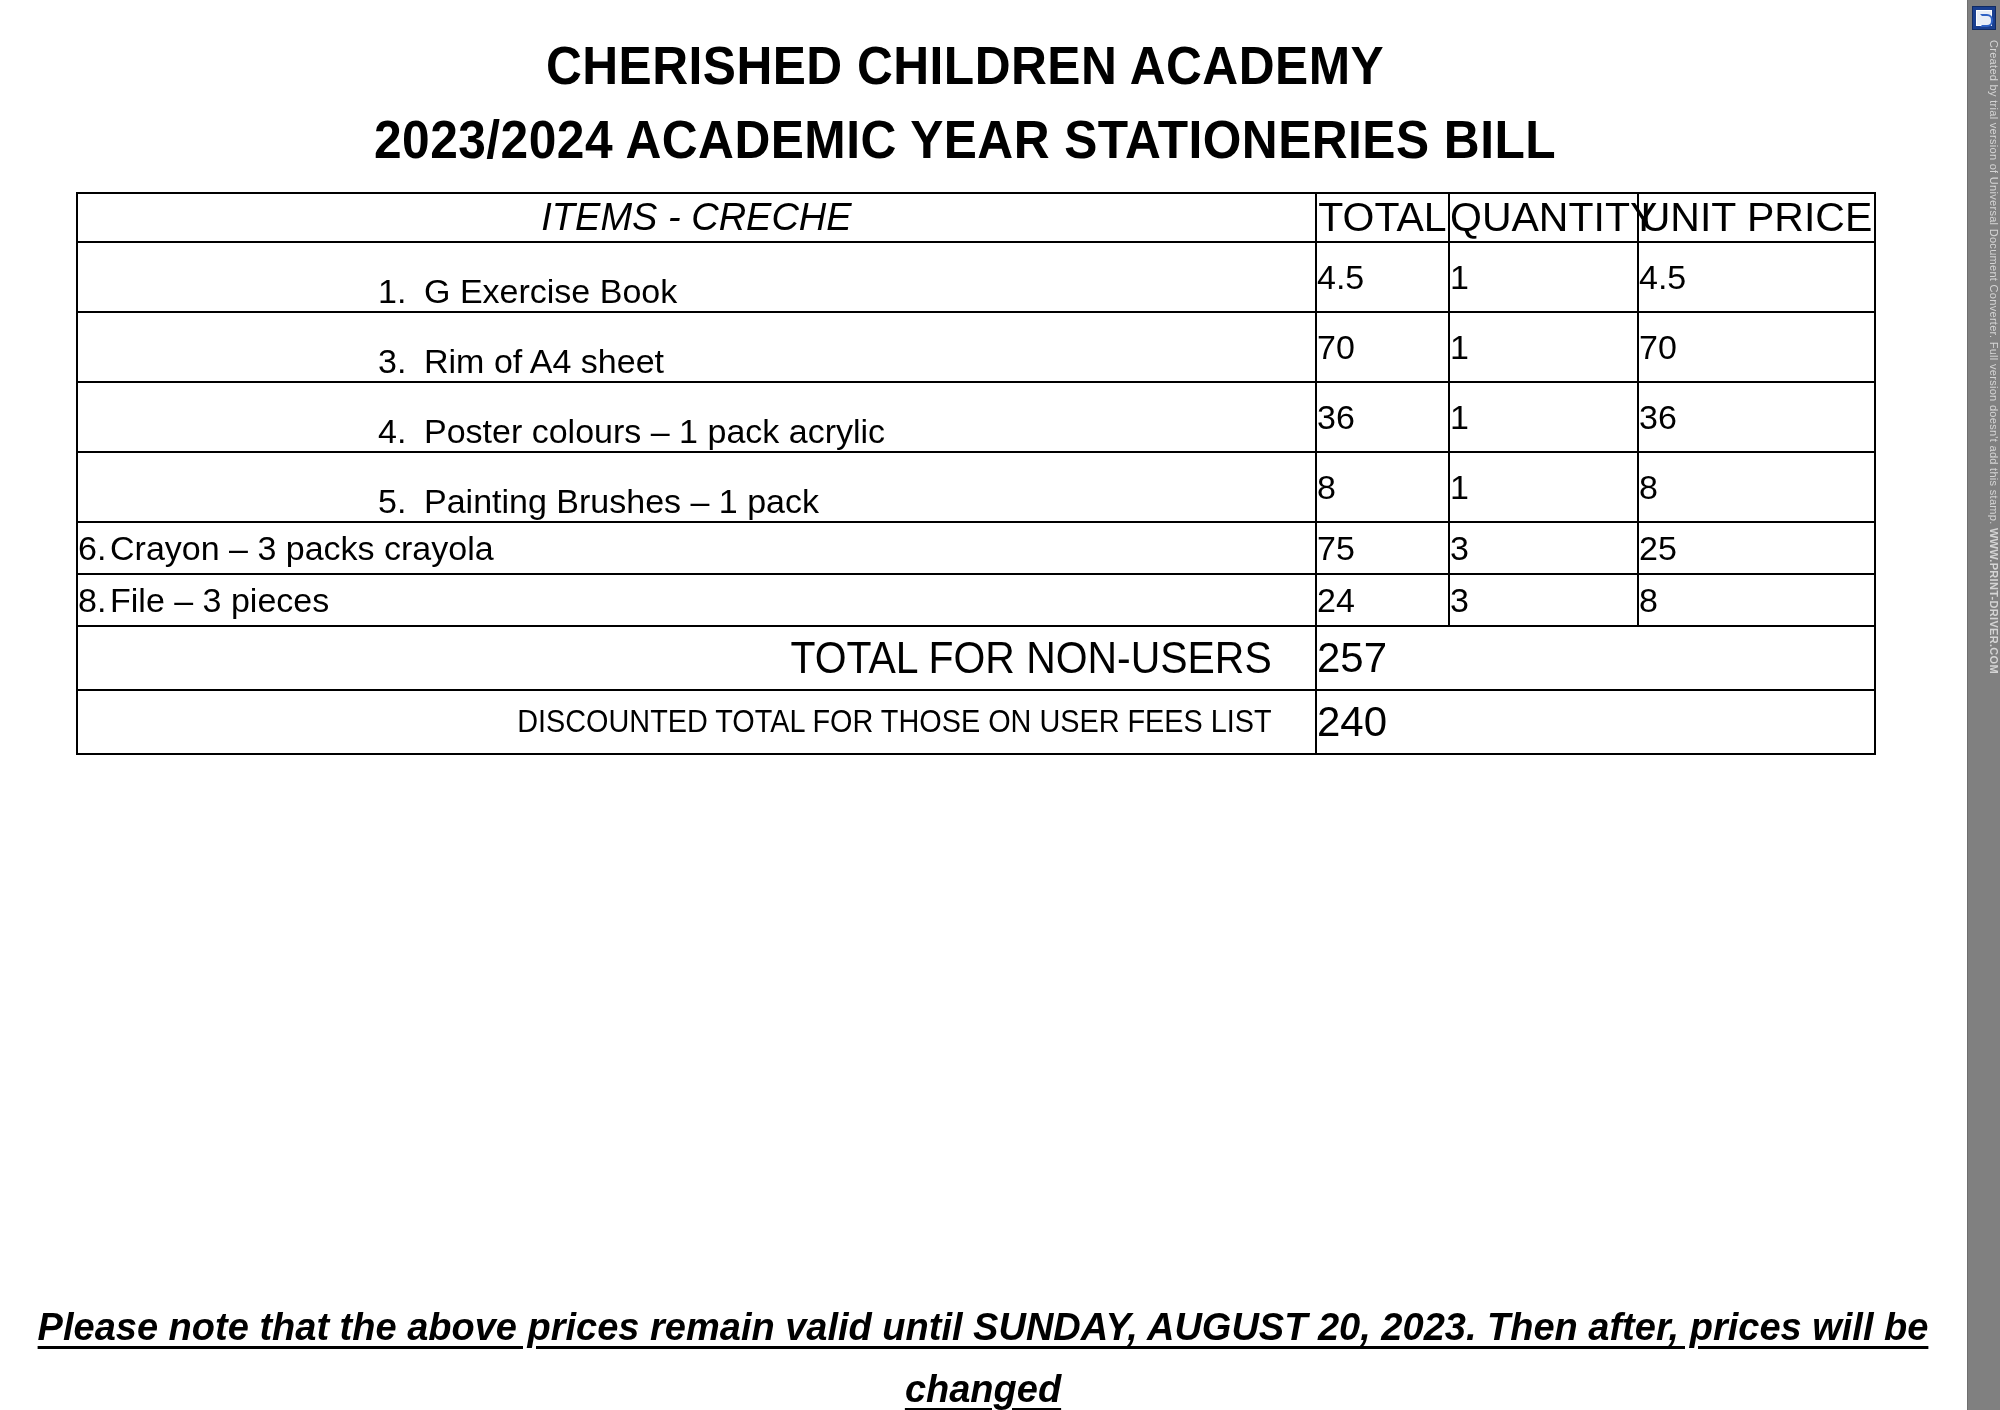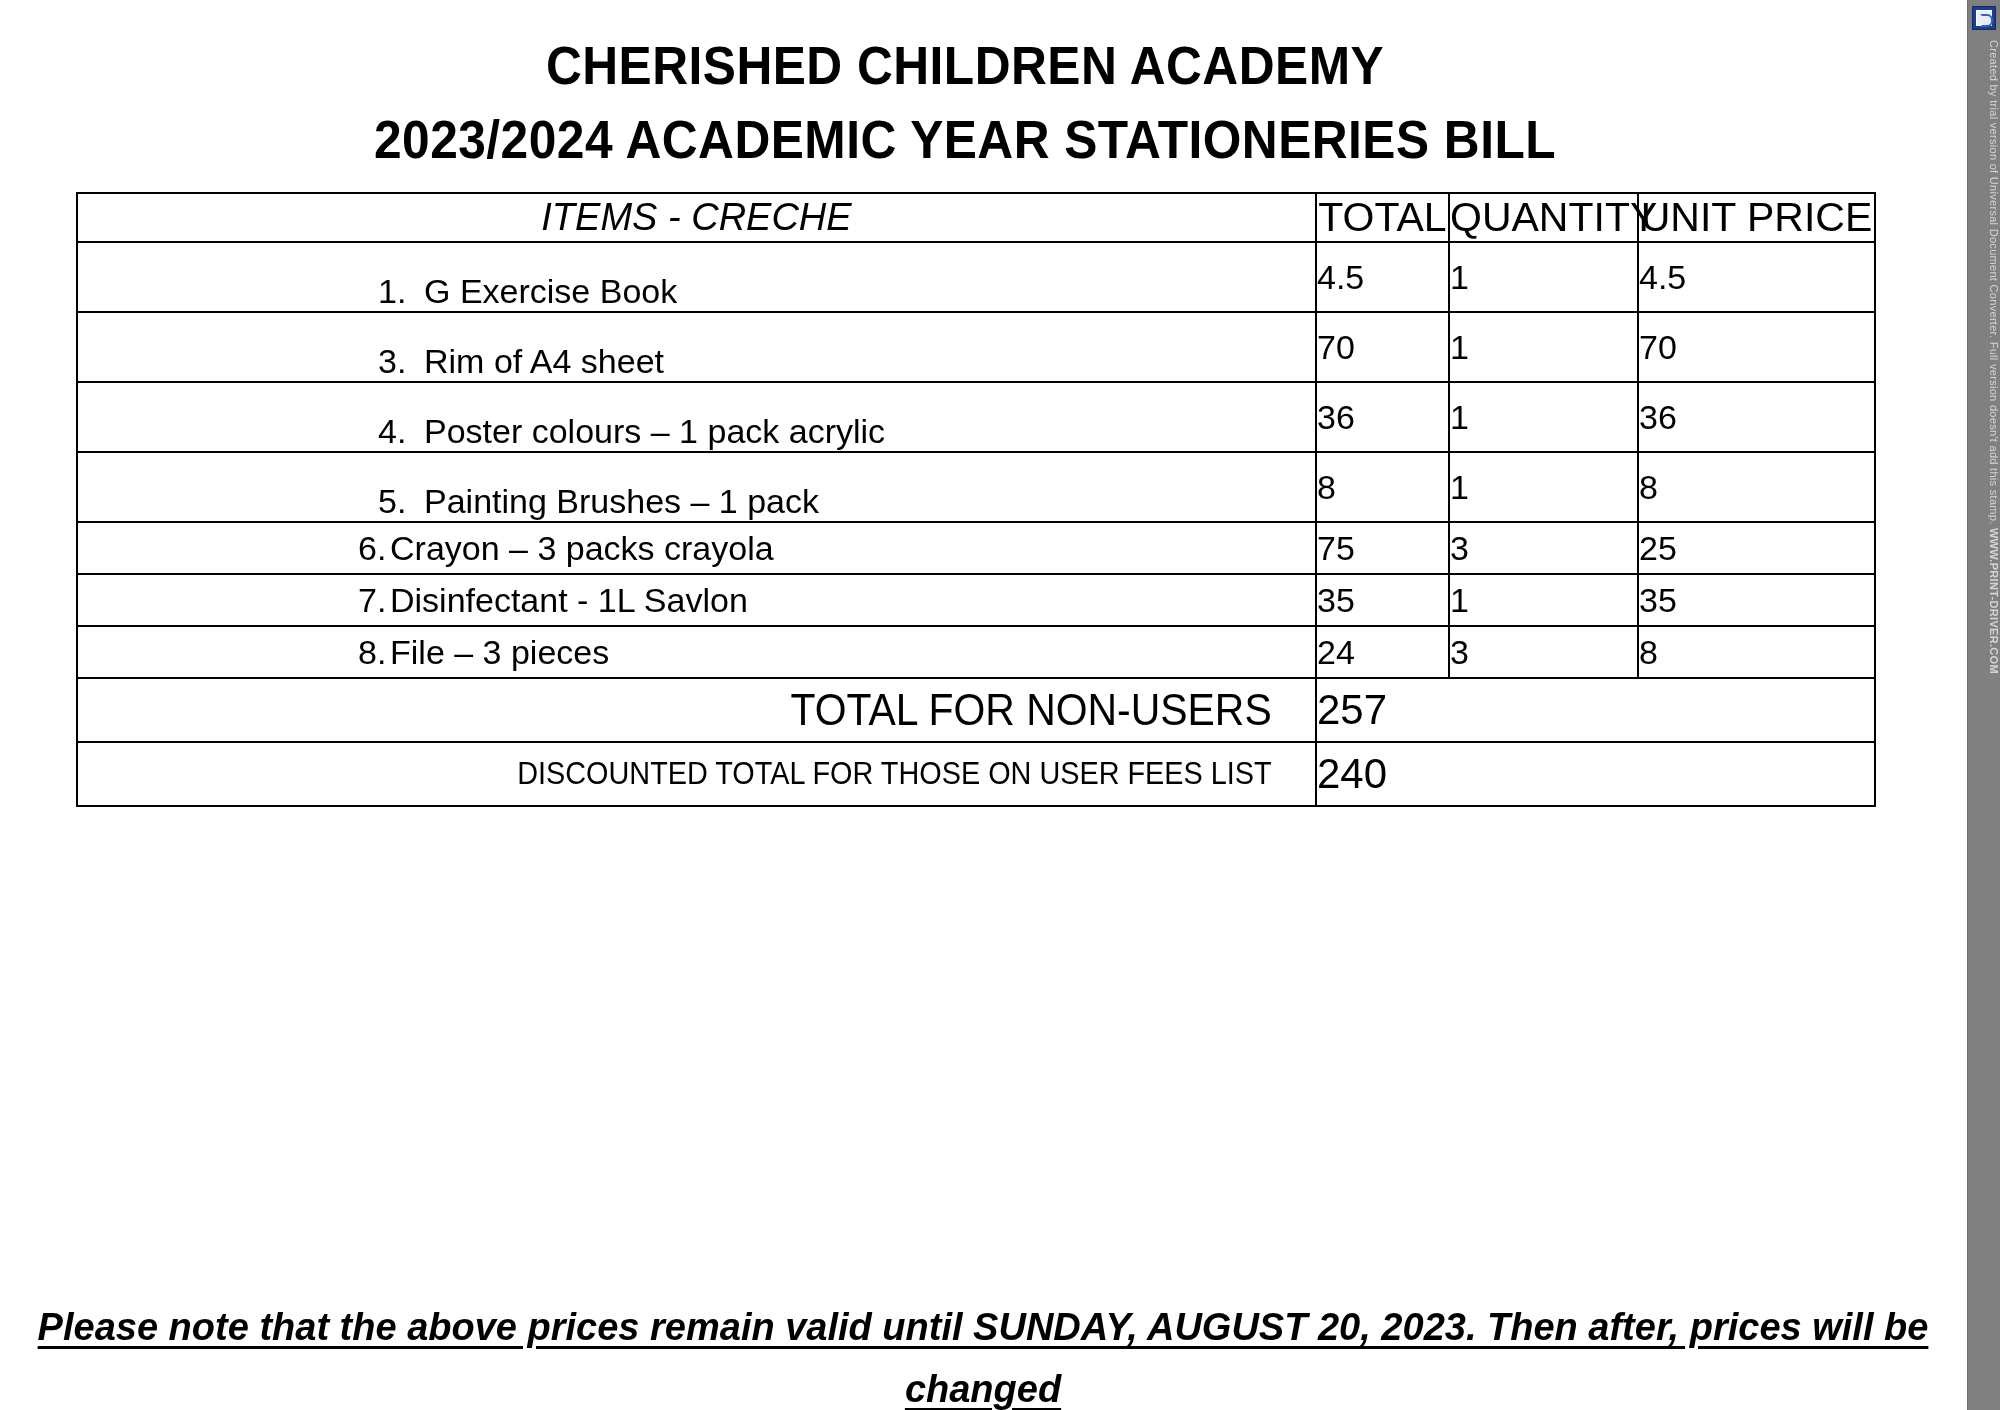--- a/index.html
+++ b/index.html
@@ -87,21 +87,21 @@
     font-size: 34px;
     height: 50px;
     padding: 2px 0 4px 0;
     position: relative;
   }
   .item-inner {
     display: block;
     white-space: nowrap;
   }
   .item-inner.indent-a { padding-left: 300px; margin-top: 29px; }
-  .item-inner.indent-b { padding-left: 280px; }
+  .item-inner.indent-b { }
   .item-num {
     display: inline-block;
     width: 46px;
   }
   .item-num.tight { width: 32px; }
 
   .num-cell {
     font-size: 34px;
     padding: 2px 18px 4px 0;
     height: 50px;
@@ -270,28 +270,20 @@
 
       <tr>
         <td class="item-cell">
             <span class="item-inner indent-b"><span class="item-num tight">6.</span><span>Crayon – 3 packs crayola</span></span>
           </td>
         <td class="num-cell">75</td>
         <td class="num-cell qty">3</td>
         <td class="num-cell unit">25</td>
       </tr>
 
-      <tr>
-        <td class="item-cell">
-            <span class="item-inner indent-b"><span class="item-num tight">7.</span><span>Disinfectant - 1L Savlon</span></span>
-          </td>
-        <td class="num-cell">35</td>
-        <td class="num-cell qty">1</td>
-        <td class="num-cell unit">35</td>
-      </tr>
 
       <tr>
         <td class="item-cell">
             <span class="item-inner indent-b"><span class="item-num tight">8.</span><span>File – 3 pieces</span></span>
           </td>
         <td class="num-cell">24</td>
         <td class="num-cell qty">3</td>
         <td class="num-cell unit">8</td>
       </tr>
 

